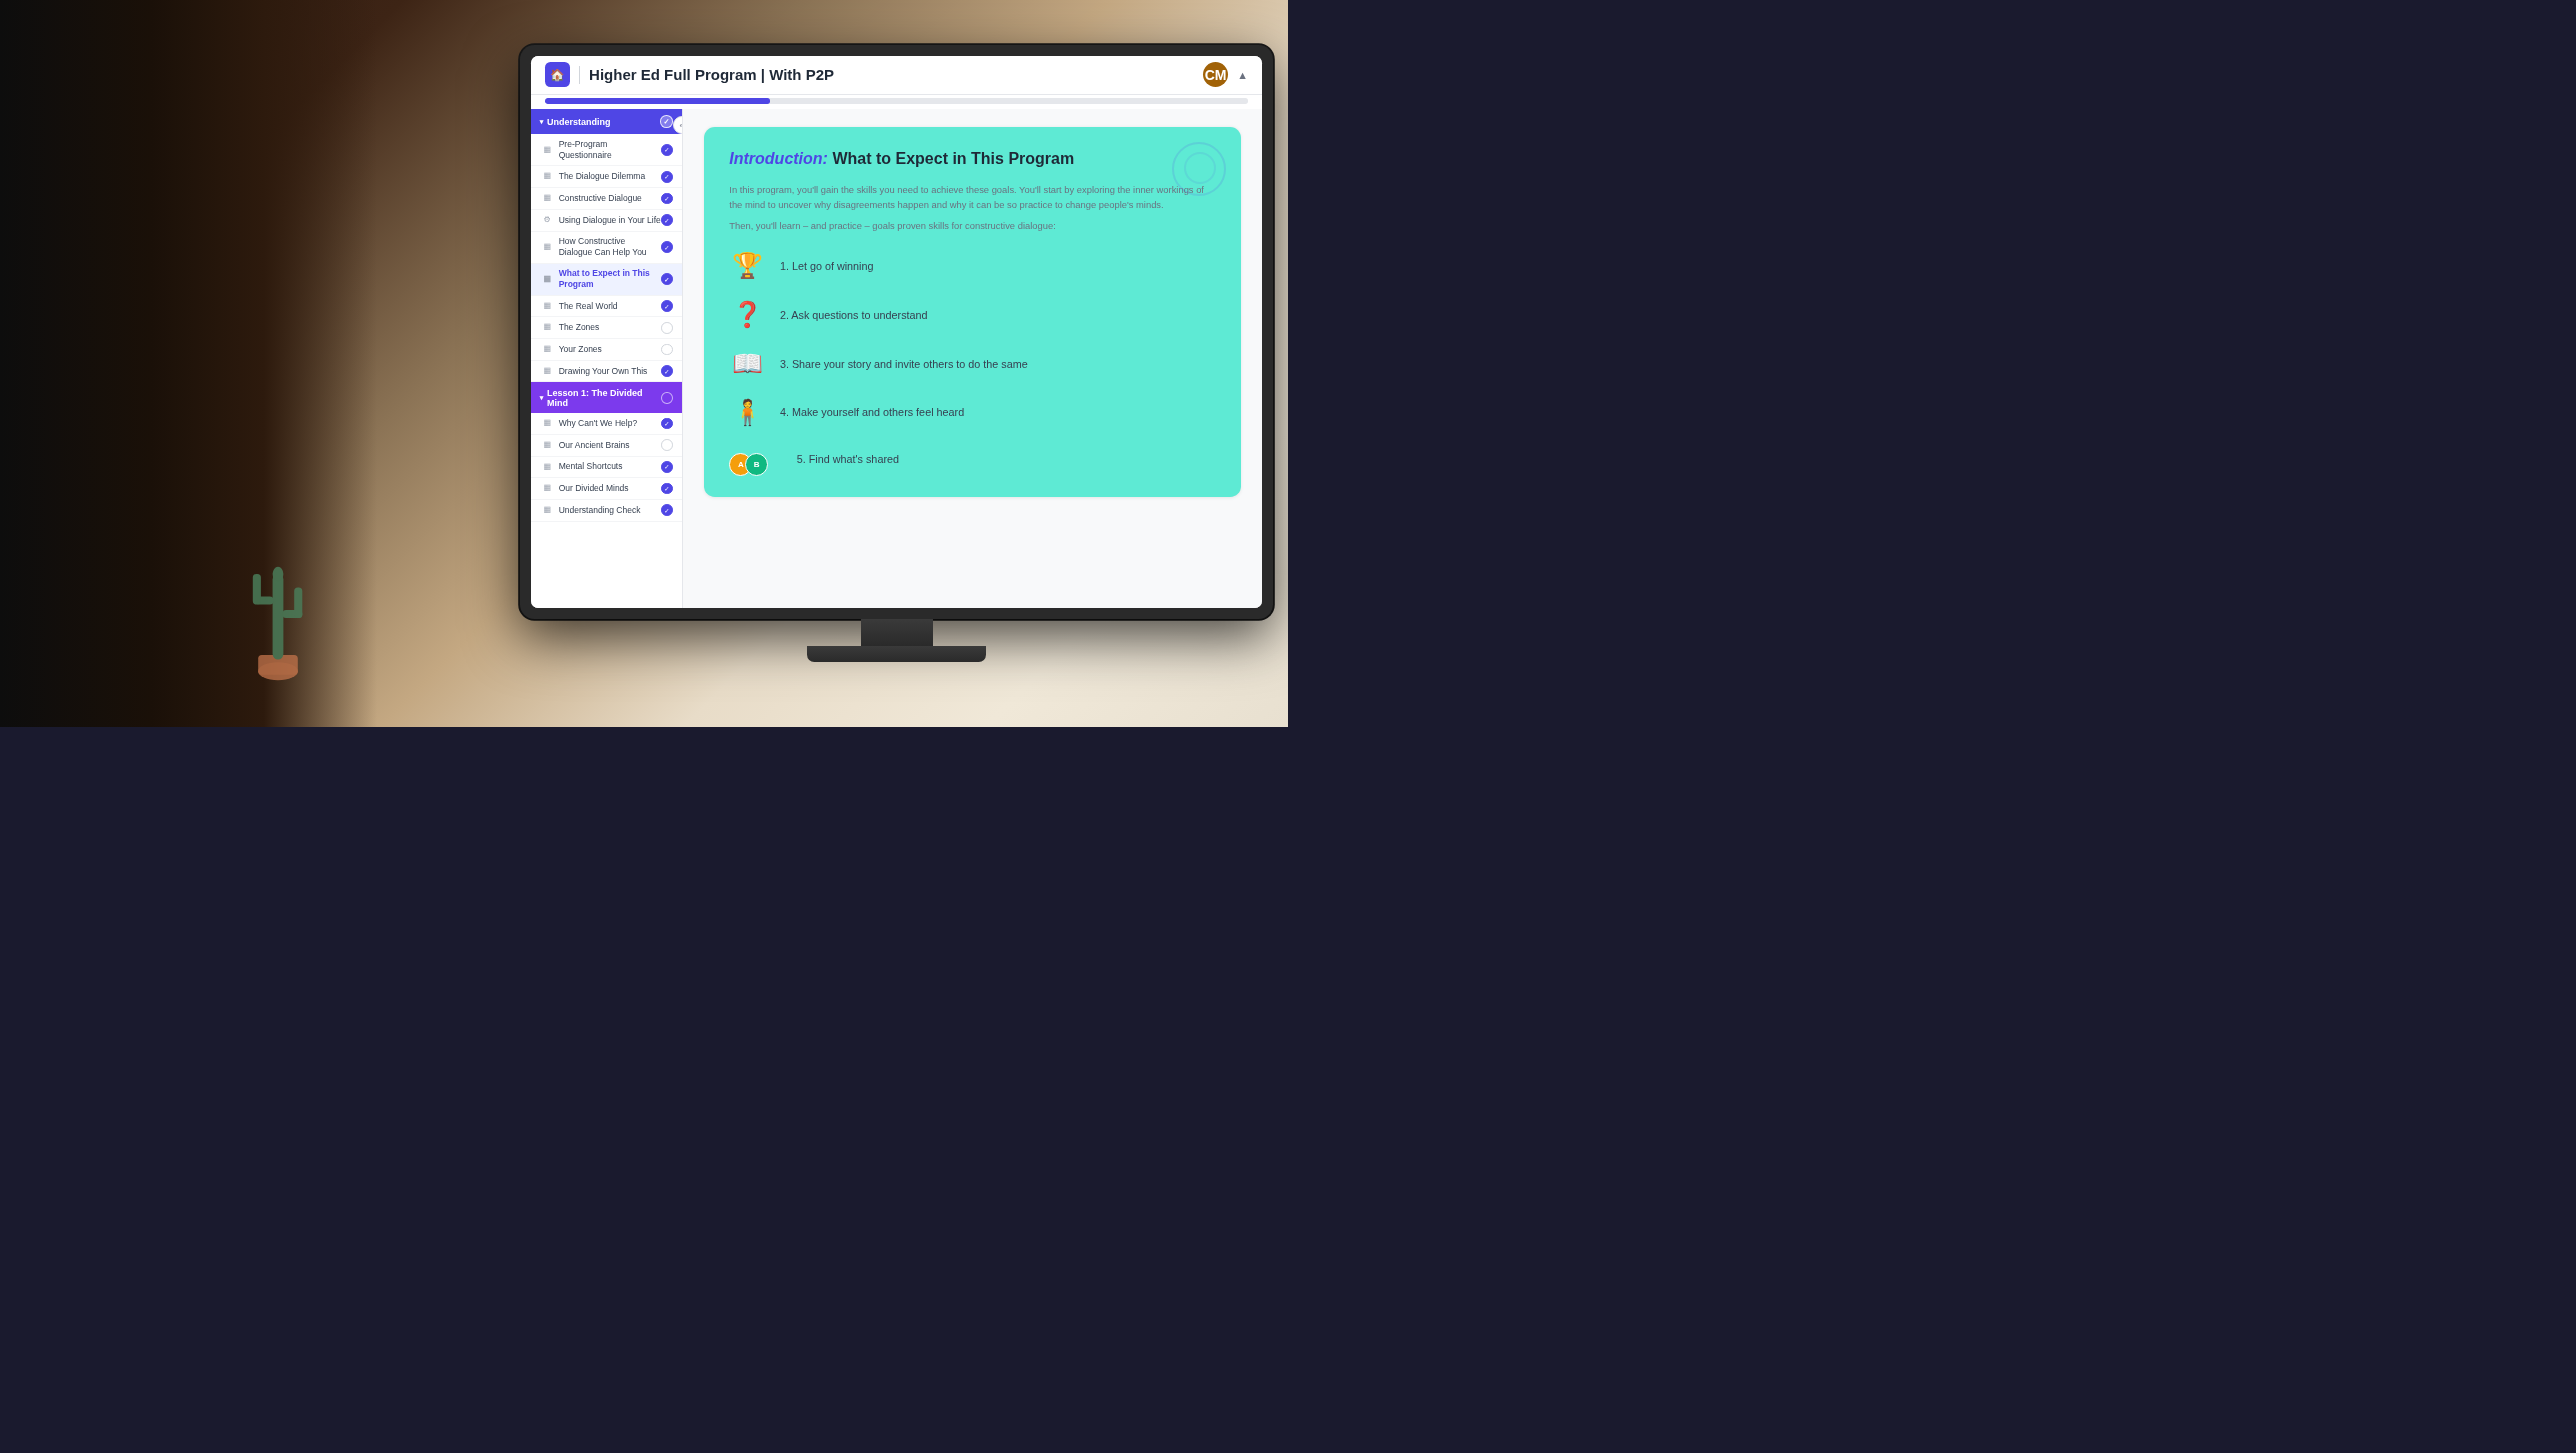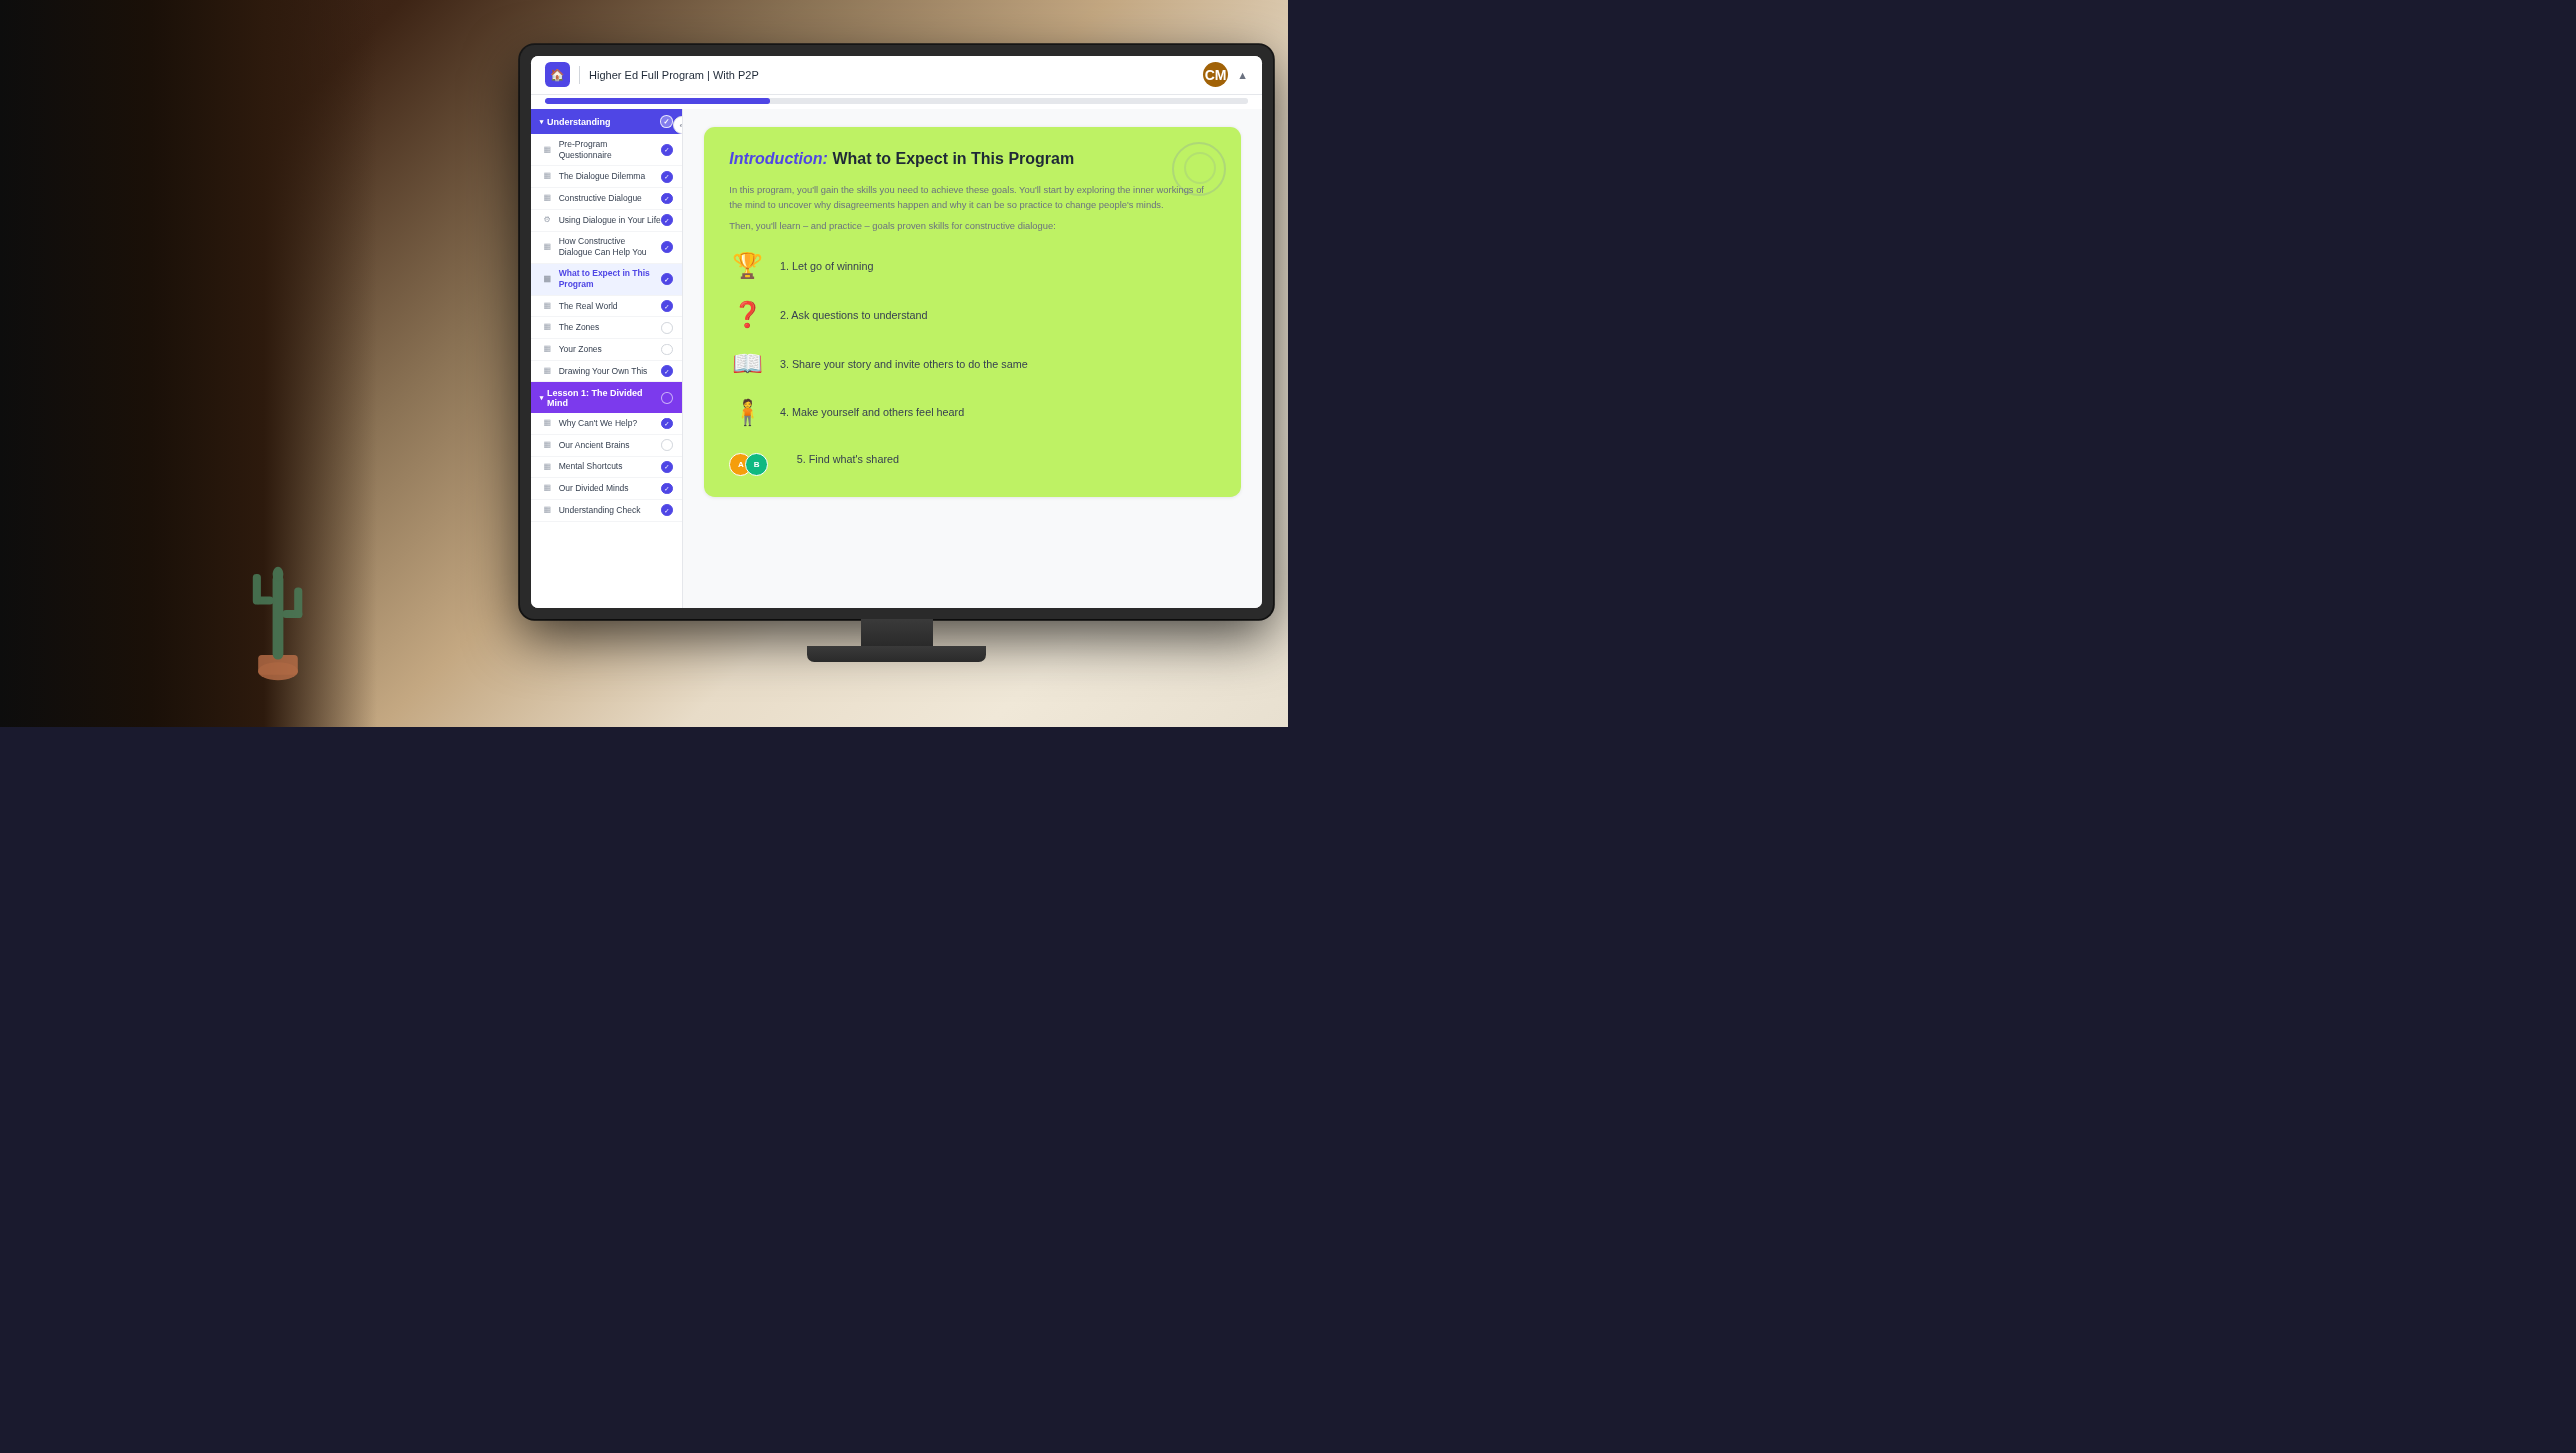--- a/index.html
+++ b/index.html
@@ -100,22 +100,22 @@
       cursor: pointer;
     }
 
     .header-divider {
       width: 0.9px;
       height: 18px;
       background: #d1d5db;
     }
 
     .header-title {
-      font-size: 11px;
-      font-weight: 400;
+      font-size: 15px;
+      font-weight: 700;
       color: #1f2937;
       flex: 1;
     }
 
     .user-avatar {
       width: 25px;
       height: 25px;
       border-radius: 50%;
       background: #a16207;
       color: white;
@@ -306,21 +306,21 @@
       background: #f8f9fa;
       overflow-y: auto;
       padding: 18px 21.5px;
     }
 
     .main-content::-webkit-scrollbar { width: 3.6px; }
     .main-content::-webkit-scrollbar-track { background: #f1f1f1; }
     .main-content::-webkit-scrollbar-thumb { background: #c1c1c1; }
 
     .content-card {
-      background: #bef264;
+      background: #5eead4;
       border-radius: 10.8px;
       padding: 21.5px 25px;
       box-shadow: 0 0.9px 3.6px rgba(0,0,0,0.08);
       position: relative;
     }
 
     .content-title {
       font-size: 16px;
       font-weight: 700;
       color: #1f2937;

